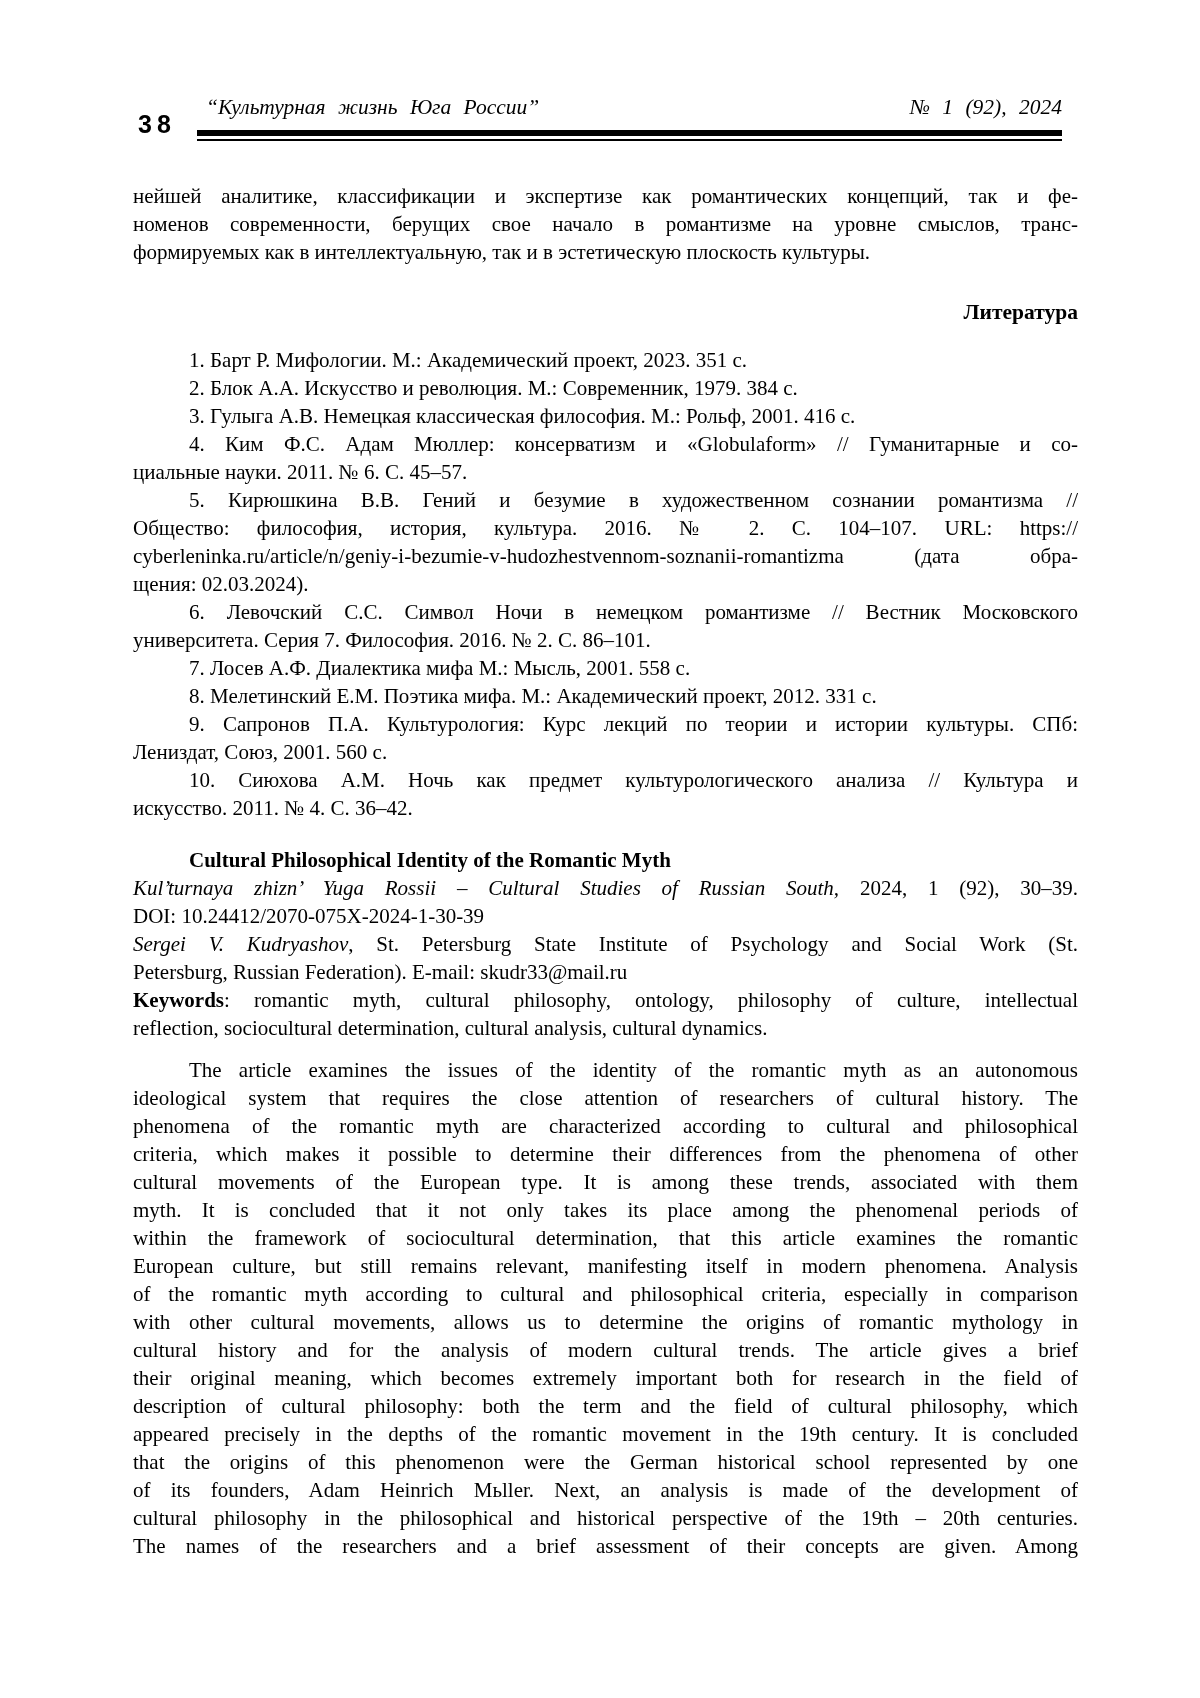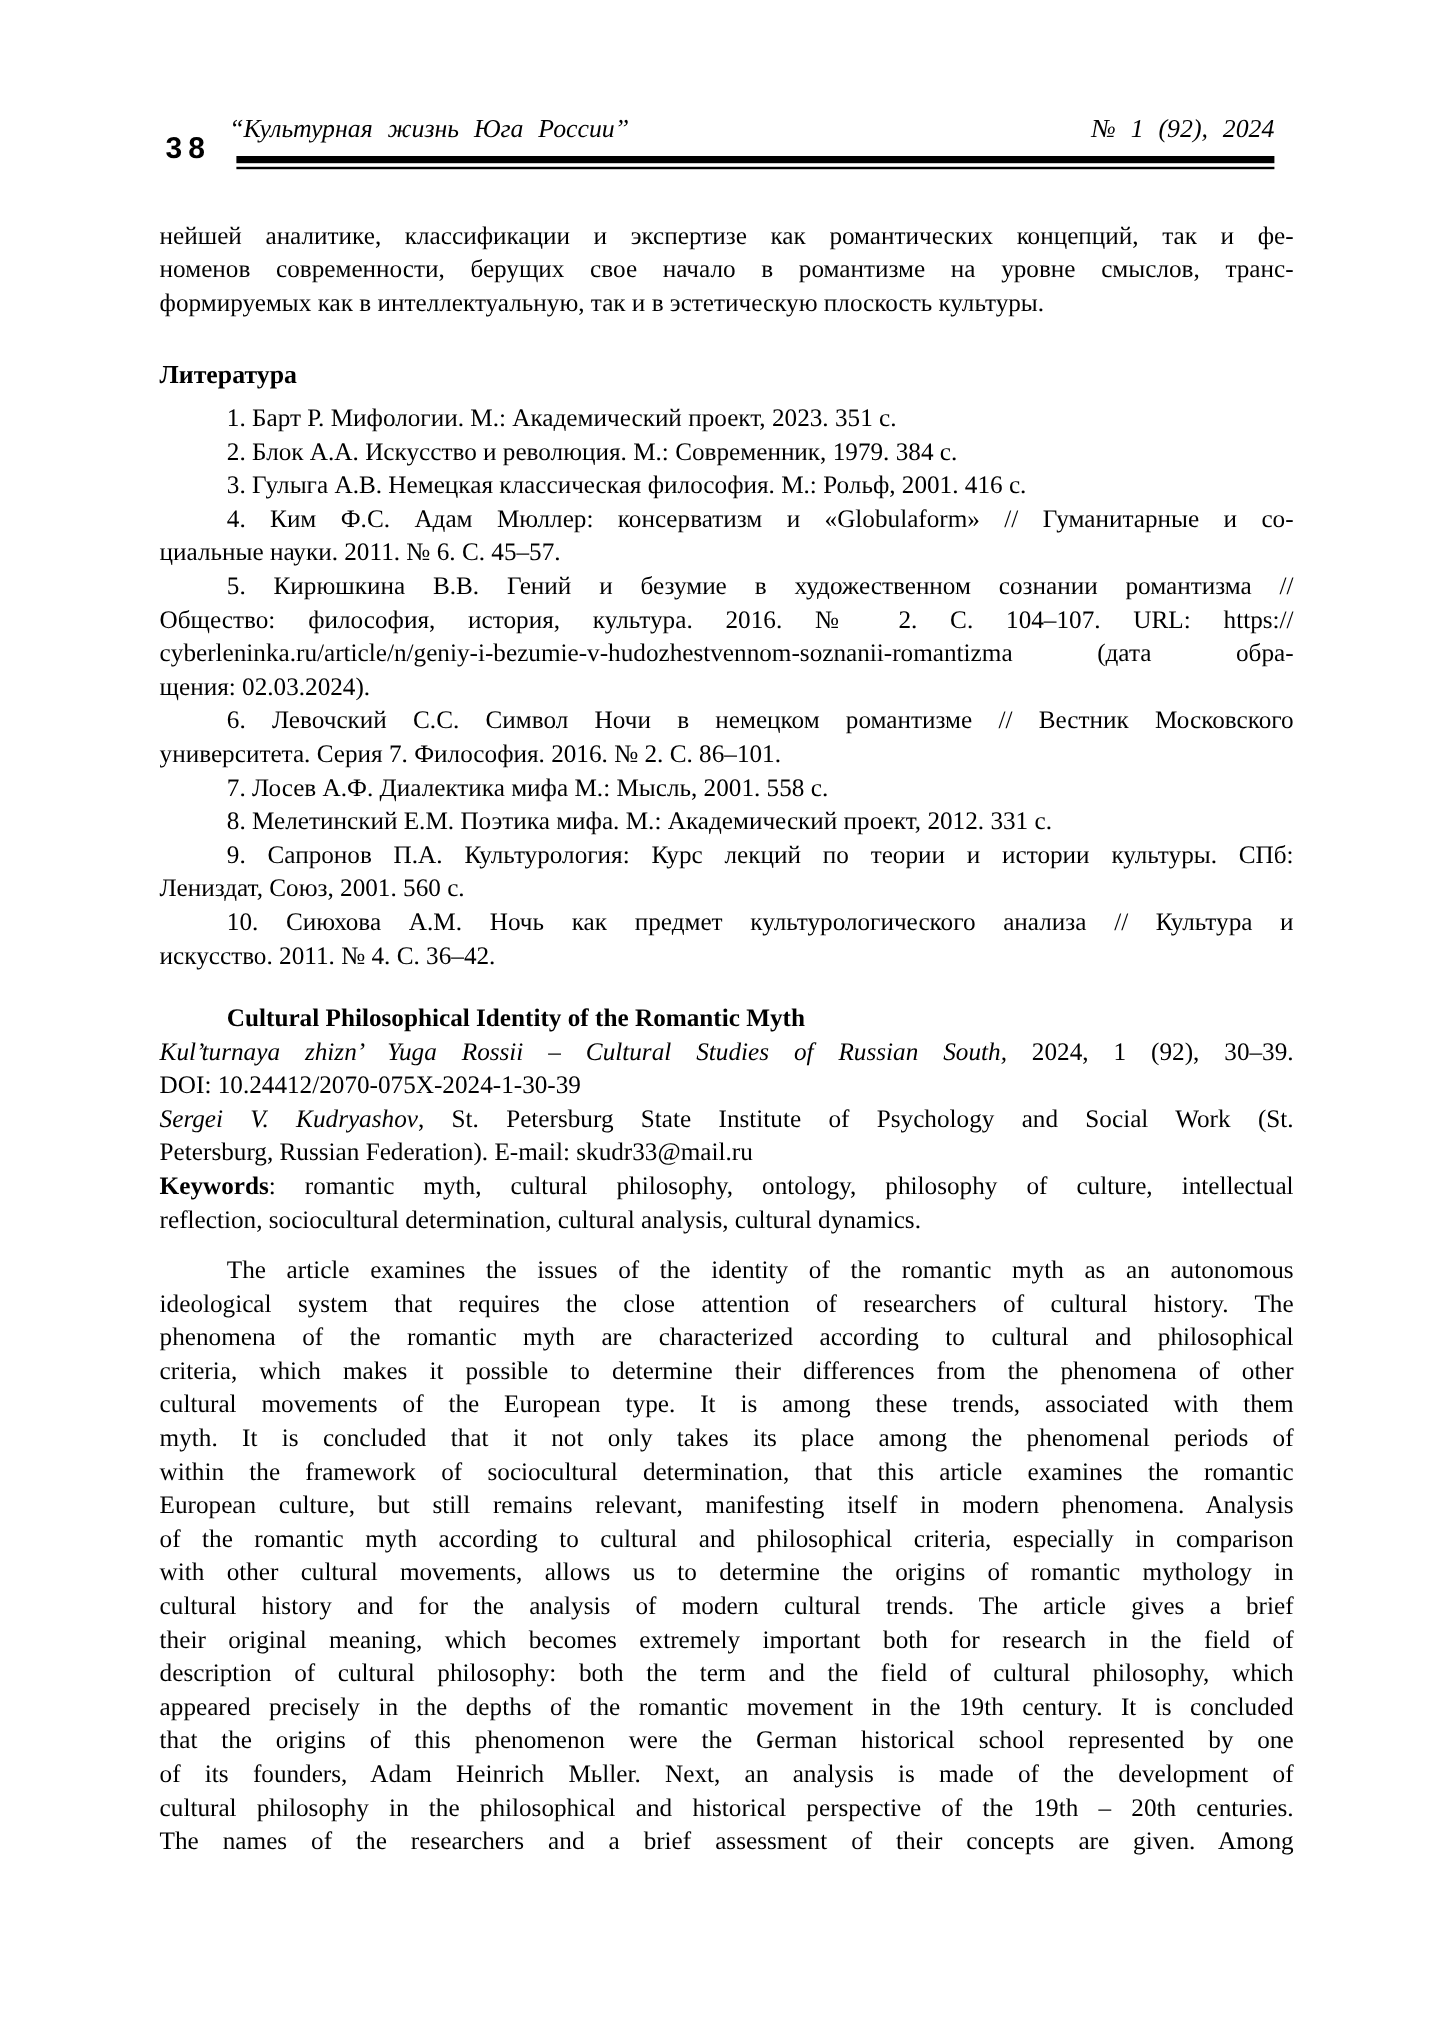--- a/index.html
+++ b/index.html
@@ -13,41 +13,41 @@
     overflow: hidden;
   }
   
   header { position: relative; height: 146px; }
   .page-num {
     position: absolute; left: 138px; top: 110px;
     font-family: "Liberation Sans", sans-serif;
     font-weight: bold; font-size: 25px; letter-spacing: 5px;
   }
   .head-line {
-    position: absolute; left: 191px; right: 138px; top: 94px;
+    position: absolute; left: 206px; right: 138px; top: 94px;
     display: flex; justify-content: space-between;
     font-style: italic; font-size: 21.5px; line-height: 26px;
   }
   .jtitle { word-spacing: 7px; }
   .issue  { word-spacing: 7px; }
   .rule { position: absolute; left: 197px; right: 138px; top: 130px; }
   .rule-thick { height: 6px; background: #000; }
   .rule-thin  { height: 2px; background: #000; margin-top: 3px; }
   
   main {
     margin: 36px 122px 0 133px;
     font-size: 21px; line-height: 28px;
   }
   .line { text-align: justify; text-align-last: justify; }
   .line.noStretch { text-align-last: left; }
   .line.indent { text-indent: 56px; }
   .lit-heading {
-    text-align: left; font-weight: bold;
+    text-align: right; font-weight: bold;
     font-size: 21.5px; line-height: 28px;
-    margin: 32px 0 8px 0;
+    margin: 32px 0 20px 0;
     font-family: Liberation Serif, serif;
   }
   .en-meta { margin-top: 24px; }
   .abstract { margin-top: 14px; }
   span.italic { font-style: italic; }
   span.bold { font-weight: bold; }
 </style>
 </head>
 <body>
 

